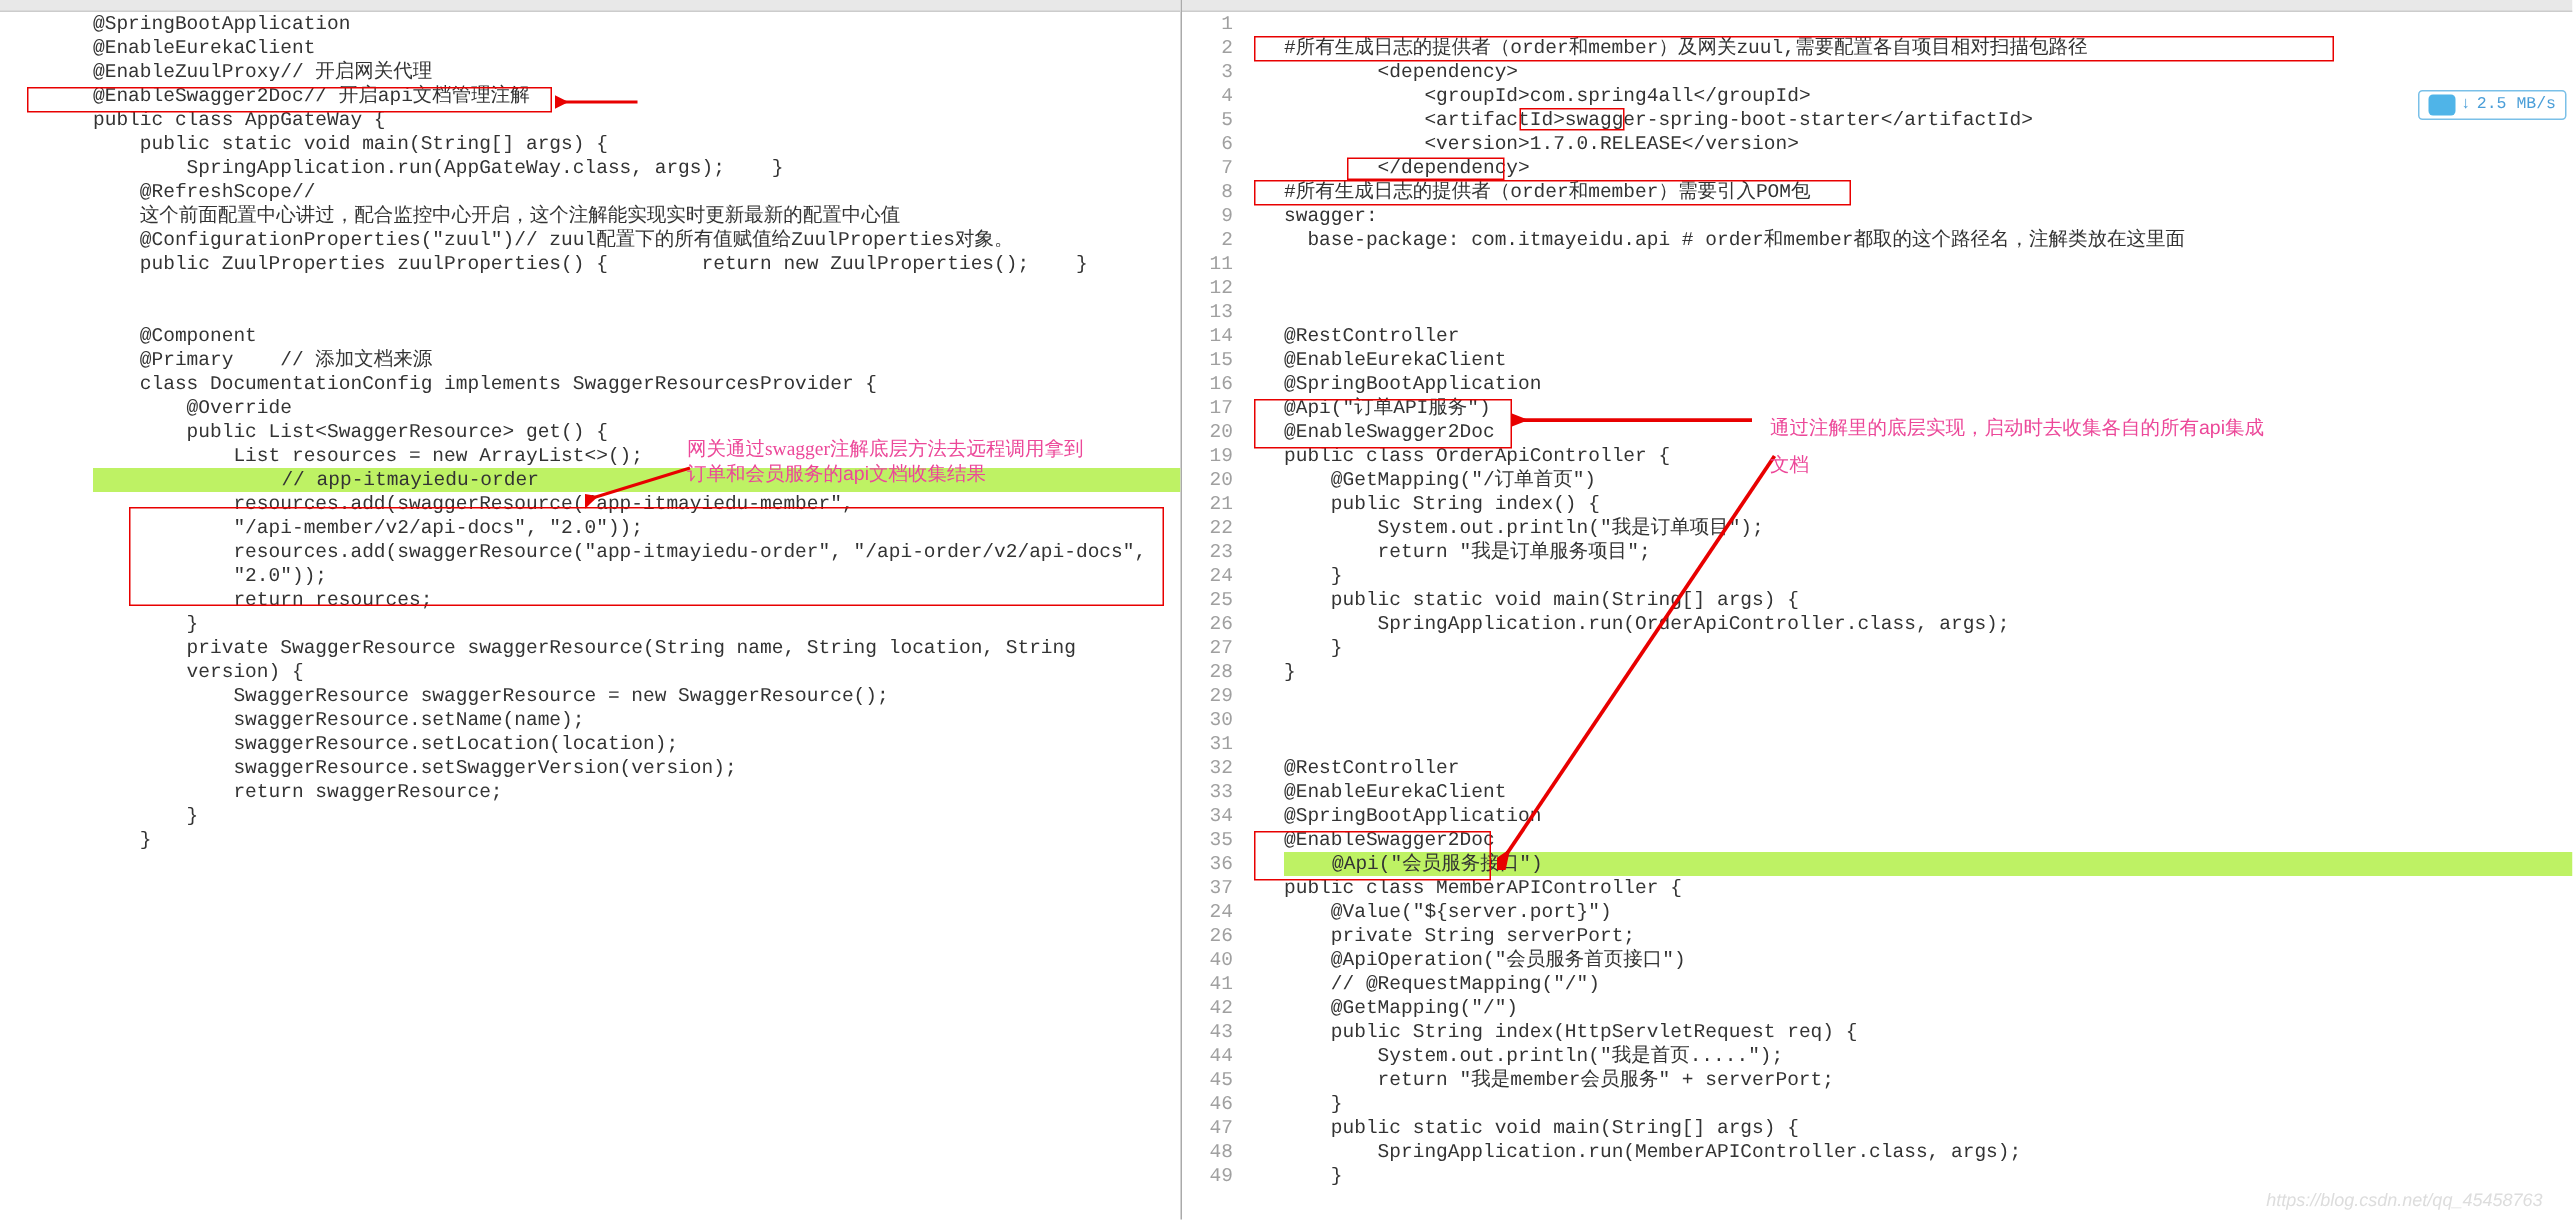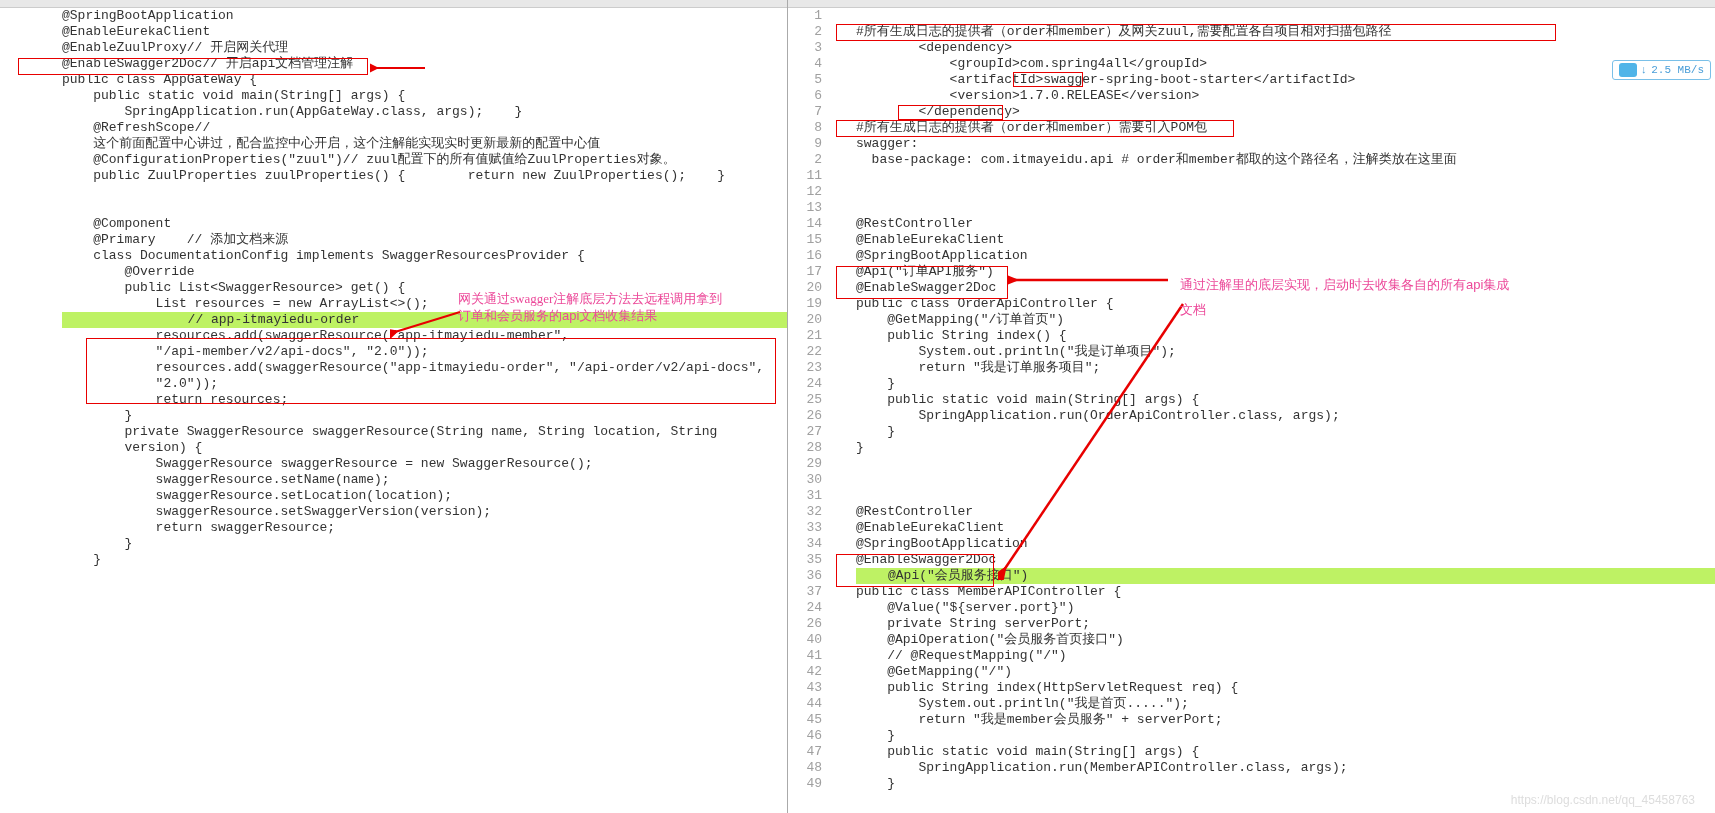--- a/index.html
+++ b/index.html
@@ -13,21 +13,21 @@
   .gutter { width: 36px; text-align: right; padding-right: 8px; color: #a0a0a0; background: #fff; user-select: none; font-size: 13px; line-height: 16px; }
   .gutter-wide { width: 42px; }
   .code { flex: 1; position: relative; white-space: pre; color: #333; line-height: 16px; font-size: 13px; }
   .line { height: 16px; }
   .hl-line { background: #bef264; padding-left: 32px; }
   .redbox { position: absolute; border: 1px solid #e80000; pointer-events: none; }
   .annot { position: absolute; color: #ec4899; font-family: sans-serif; font-size: 13px; pointer-events: none; }
   svg.arrow { position: absolute; pointer-events: none; }
   .speed-badge { position: absolute; right: 4px; top: 60px; background: #fff; border: 1px solid #7ac0e8; border-radius: 3px; padding: 2px 6px; font-size: 11px; color: #4a9ed8; display: flex; align-items: center; gap: 4px; }
   .speed-icon { width: 18px; height: 14px; background: #4fb4e8; border-radius: 3px; display: inline-block; }
-  .watermark { position: absolute; right: 20px; bottom: 6px; color: #ddd; font-size: 12px; font-family: sans-serif; }
+  .watermark { position: absolute; right: 20px; bottom: 6px; color: #ddd; font-size: 12px; font-family: sans-serif; font-style: italic; }
 </style>
 </head>
 <body>
 
 <div class="container">
 
   <div class="pane pane-left">
     <div class="tabs"></div>
     <div class="editor">
       <div class="gutter">

